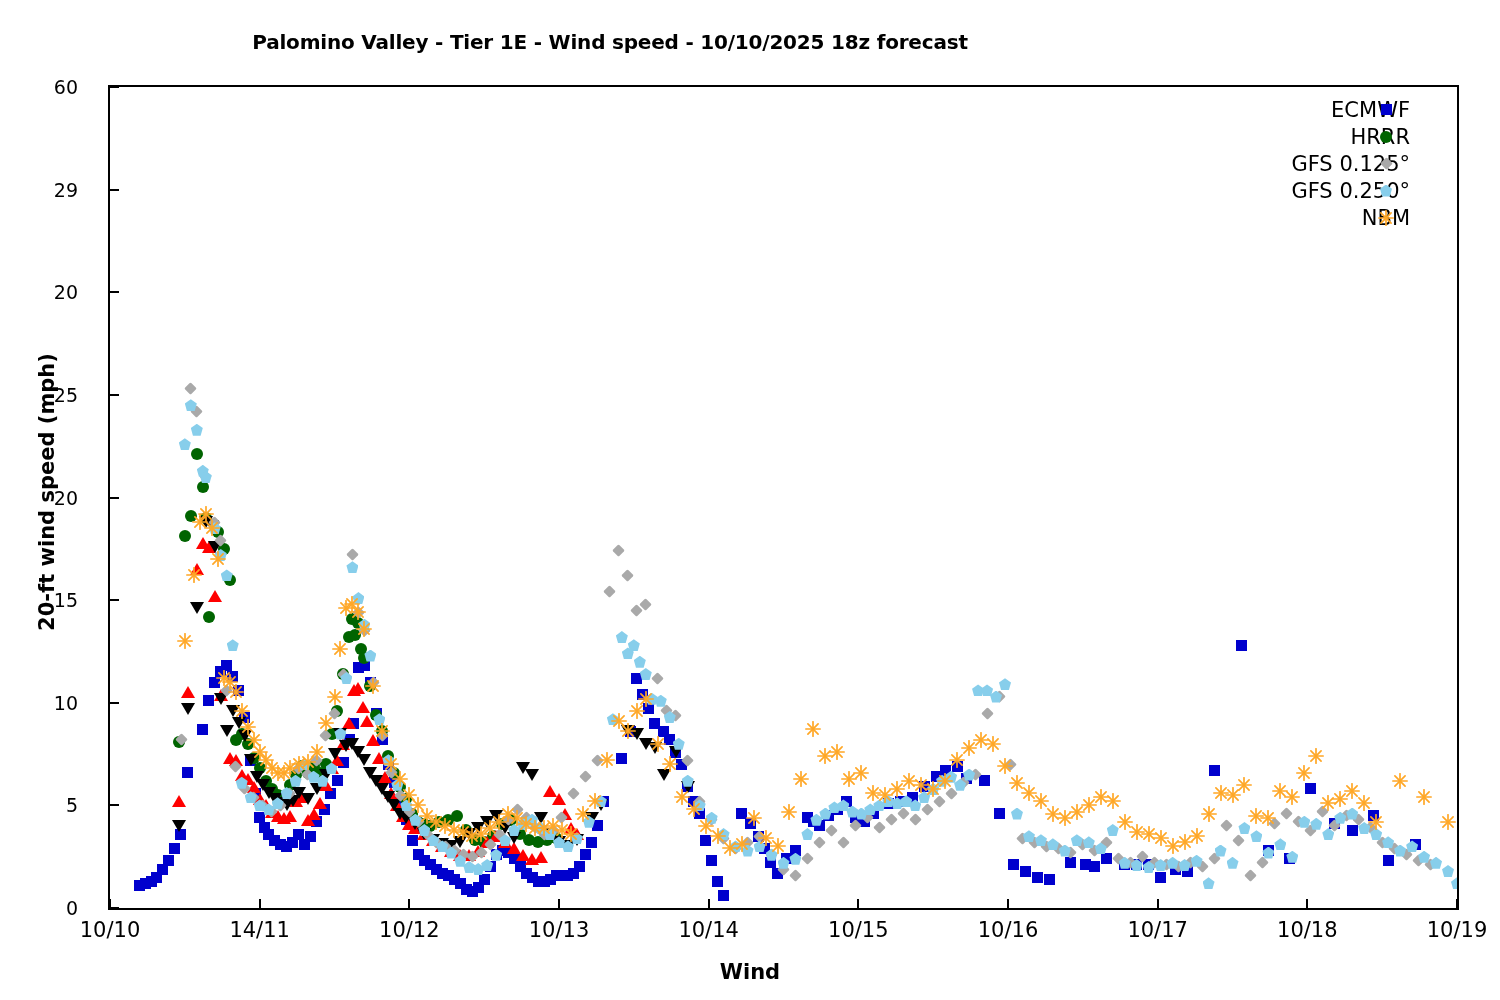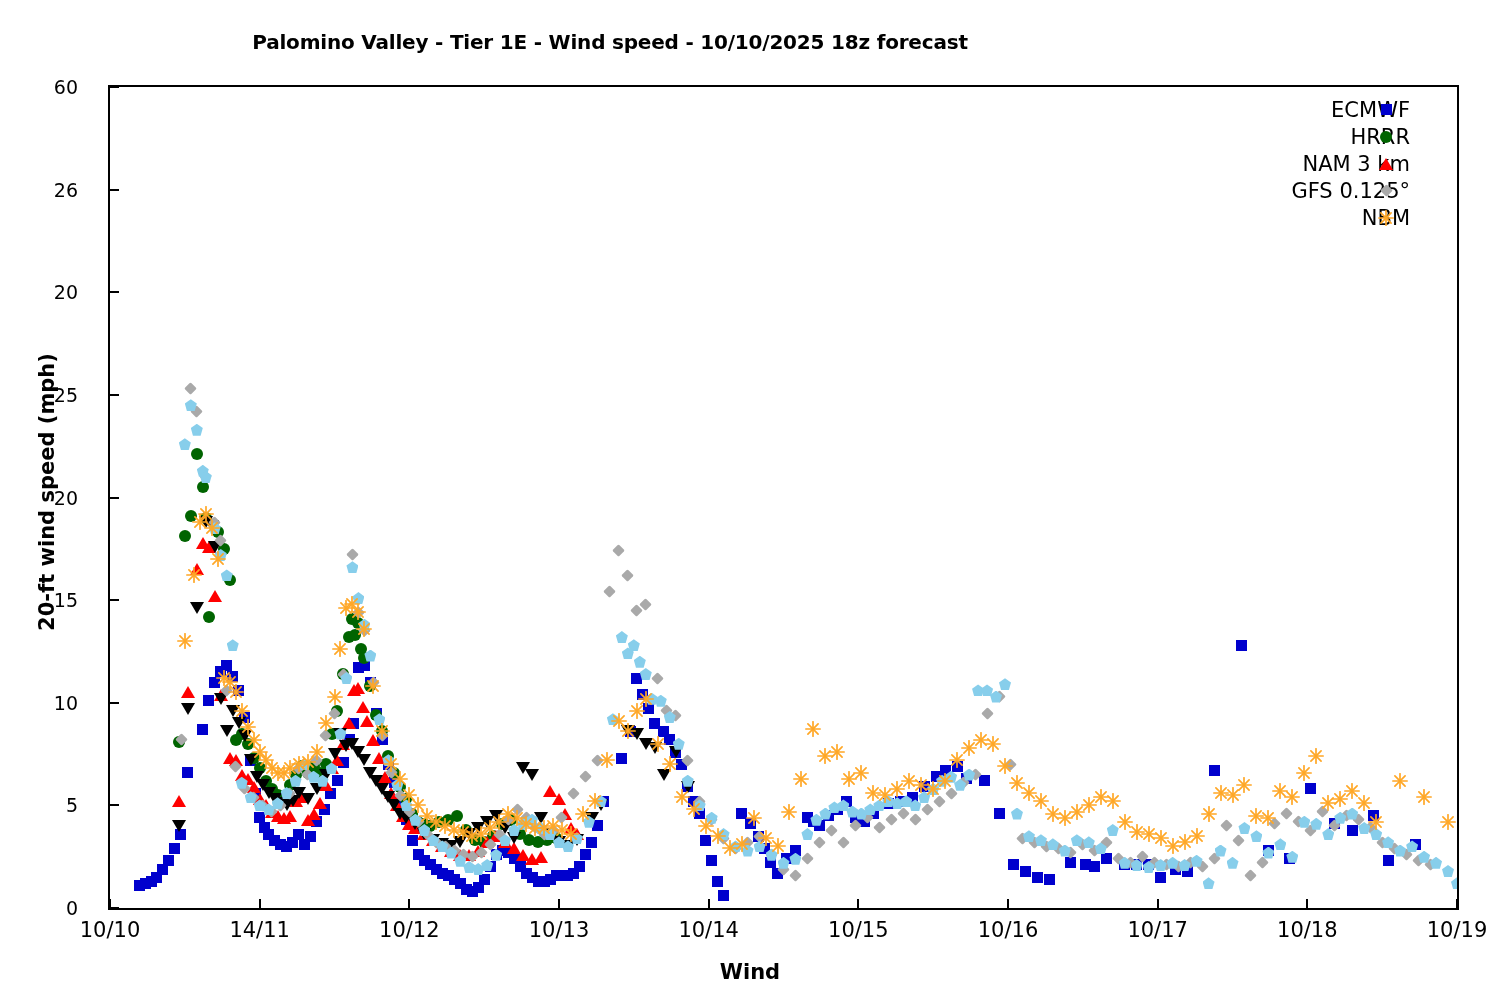--- a/index.html
+++ b/index.html
@@ -79,21 +79,21 @@
       <div class="ytick-label" style="top: 702.75px; left: 20px;">10</div>
       <div class="ytick-mark" style="top: 702.75px;"></div>
       <div class="ytick-label" style="top: 600.125px; left: 20px;">15</div>
       <div class="ytick-mark" style="top: 600.125px;"></div>
       <div class="ytick-label" style="top: 497.5px; left: 20px;">20</div>
       <div class="ytick-mark" style="top: 497.5px;"></div>
       <div class="ytick-label" style="top: 394.875px; left: 20px;">25</div>
       <div class="ytick-mark" style="top: 394.875px;"></div>
       <div class="ytick-label" style="top: 292.25px; left: 20px;">20</div>
       <div class="ytick-mark" style="top: 292.25px;"></div>
-      <div class="ytick-label" style="top: 189.625px; left: 20px;">26</div>
+      <div class="ytick-label" style="top: 189.625px; left: 20px;">29</div>
       <div class="ytick-mark" style="top: 189.625px;"></div>
       <div class="ytick-label" style="top: 87px; left: 20px;">60</div>
       <div class="ytick-mark" style="top: 87px;"></div>
       <div class="xtick-mark" style="left: 109px;"></div>
       <div class="xtick-label" style="left: 110px;">10/10</div>
       <div class="xtick-mark" style="left: 258.667px;"></div>
       <div class="xtick-label" style="left: 259.667px;">14/11</div>
       <div class="xtick-mark" style="left: 408.333px;"></div>
       <div class="xtick-label" style="left: 409.333px;">10/12</div>
       <div class="xtick-mark" style="left: 558px;"></div>
@@ -1923,29 +1923,29 @@
           <div class="mk mk-square" style="background: rgb(0, 0, 205); left: 10px; top: 10px;"></div>
         </span>
       </div>
       <div class="legend-row">
         <span class="legend-label">HRRR</span>
         <span class="legend-marker">
           <div class="mk mk-circle" style="background: rgb(0, 100, 0); left: 10px; top: 10px;"></div>
         </span>
       </div>
       <div class="legend-row">
-        <span class="legend-label">NAM 3 km</span>
-        <span class="legend-marker">
-          <div class="mk mk-tri-up" style="border-bottom: 12px solid rgb(255, 0, 0); left: 10px; top: 10px;"></div>
-        </span>
-      </div>
-      <div class="legend-row">
         <span class="legend-label">GFS 0.125°</span>
         <span class="legend-marker">
           <div class="mk mk-diamond" style="background: rgb(169, 169, 169); left: 10px; top: 10px;"></div>
+        </span>
+      </div>
+      <div class="legend-row">
+        <span class="legend-label">GFS 0.250°</span>
+        <span class="legend-marker">
+          <div class="mk mk-pent" style="background: rgb(135, 206, 235); left: 10px; top: 10px;"></div>
         </span>
       </div>
       <div class="legend-row">
         <span class="legend-label">NBM</span>
         <span class="legend-marker">
           <div class="mk mk-star" style="left: 10px; top: 10px;">
             <svg width="16" height="16" viewBox="0 0 16 16">
               <g stroke="#FFA726" stroke-width="1.7" stroke-linecap="round">
                 <line x1="8" y1="0.8" x2="8" y2="15.2"></line>
                 <line x1="0.8" y1="8" x2="15.2" y2="8"></line>

